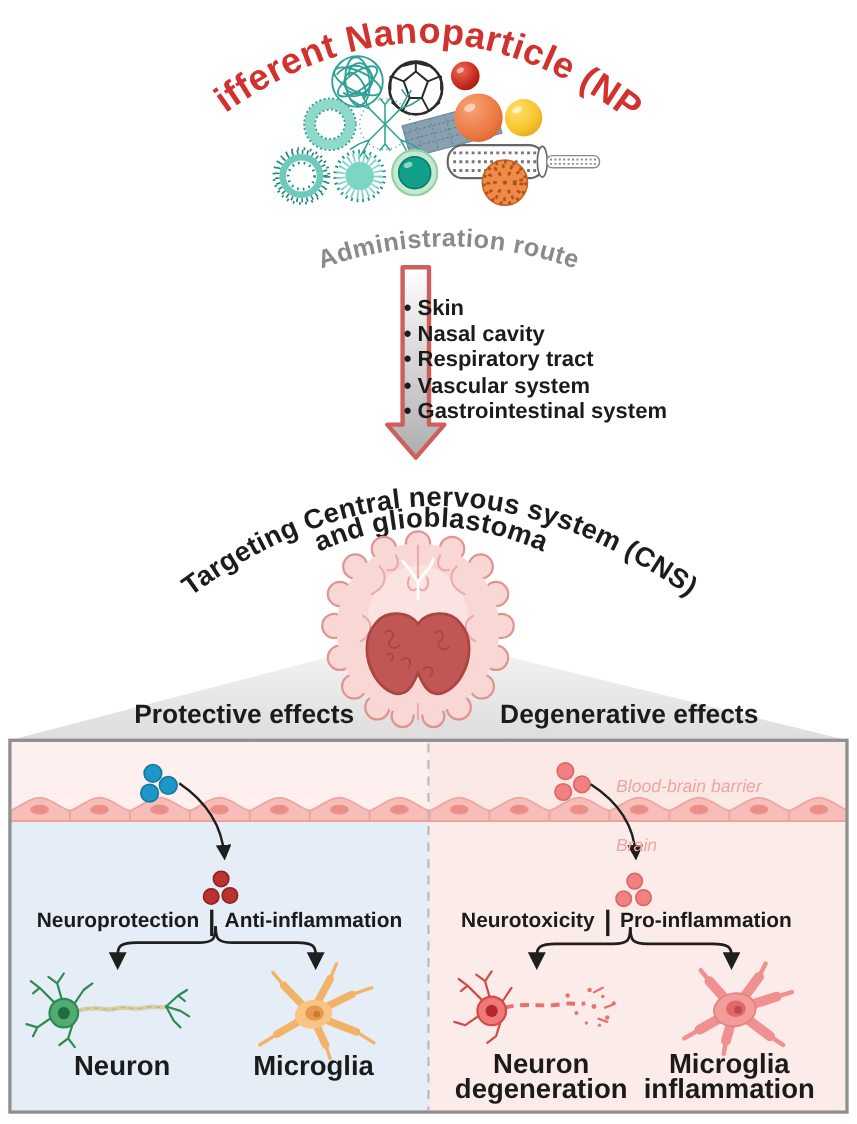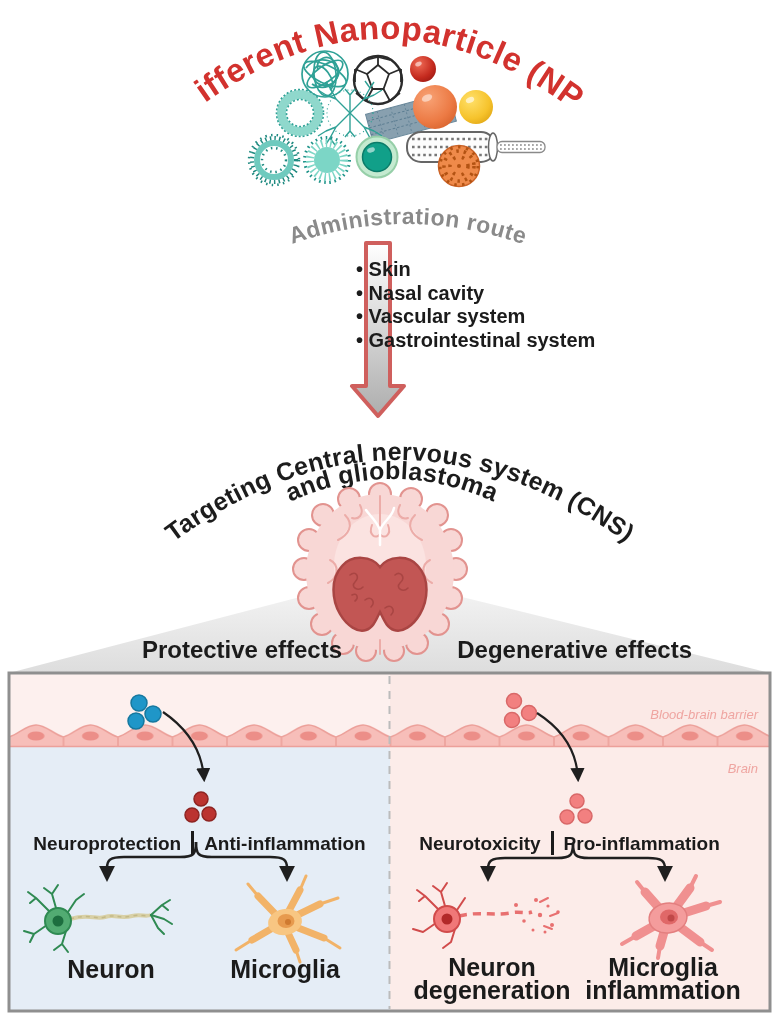--- a/index.html
+++ b/index.html
@@ -3,26 +3,26 @@
 <meta charset="utf-8">
 <style>
   html,body{margin:0;padding:0;background:#fff;}
   .fig{position:relative;width:779px;height:1022px;background:#ffffff;overflow:hidden;
        font-family:"Liberation Sans",sans-serif;-webkit-font-smoothing:antialiased;}
   .fig svg.layer{position:absolute;left:0;top:0;width:779px;height:1022px;}
   .abs{position:absolute;}
   .arc-title{font-weight:bold;font-size:33px;fill:#d2322e;text-anchor:middle;letter-spacing:.5px;}
   .arc-admin{font-weight:bold;font-size:23px;fill:#8a8a8a;text-anchor:middle;letter-spacing:.5px;}
   .arc-target{font-weight:bold;font-size:25px;fill:#1c1c1c;text-anchor:middle;letter-spacing:.3px;}
-  ul.routes{list-style:none;margin:0;padding:0;font-weight:bold;font-size:20px;color:#1b1b1b;}
+  ul.routes{list-style:none;margin:11px;padding:0;font-weight:bold;font-size:20px;color:#1b1b1b;}
   ul.routes li{line-height:23.5px;white-space:nowrap;}
   ul.routes li::before{content:"• ";}
-  .hdr{font-weight:bold;font-size:24px;color:#1b1b1b;text-align:right;white-space:nowrap;}
-  .pinklbl{font-style:italic;font-size:13px;color:#efa5a1;text-align:right;white-space:nowrap;}
-  .effects{display:flex;align-items:flex-end;justify-content:center;gap:10px;height:28px;
+  .hdr{font-weight:bold;font-size:24px;color:#1b1b1b;text-align:center;white-space:nowrap;}
+  .pinklbl{font-style:italic;font-size:16px;color:#efa5a1;text-align:left;white-space:nowrap;}
+  .effects{display:flex;align-items:flex-start;justify-content:center;gap:10px;height:28px;
            font-weight:bold;font-size:19px;color:#1b1b1b;white-space:nowrap;}
   .sep{width:3px;height:24px;background:#1b1b1b;}
   .celllbl{font-weight:bold;font-size:25px;color:#1b1b1b;text-align:center;line-height:23px;white-space:nowrap;}
 </style>
 </head>
 <body>
 
 <div class="fig">
 
 <svg class="layer" viewBox="0 0 779 1022">
@@ -343,20 +343,21 @@
     </g>
     <ellipse cx="668" cy="918" rx="19" ry="15" fill="#f49c9c" stroke="#e37f7f" stroke-width="1.5" transform="rotate(-8 668 918)"></ellipse>
     <ellipse cx="669" cy="917" rx="9" ry="7.5" fill="#e06868"></ellipse>
     <circle cx="671" cy="918" r="3.5" fill="#c04848"></circle>
   </g>
 </svg>
 
 <ul class="routes abs" style="left:356px;top:258px;">
   <li>Skin</li>
   <li>Nasal cavity</li>
+  <li>Respiratory tract</li>
   <li>Vascular system</li>
   <li>Gastrointestinal system</li>
 </ul>
 
 <div class="hdr abs" style="left:102px;top:636px;width:240px;">Protective effects</div>
 <div class="hdr abs" style="left:452px;top:636px;width:240px;">Degenerative effects</div>
 
 <div class="pinklbl abs" style="left:560px;top:707px;width:198px;">Blood-brain barrier</div>
 <div class="pinklbl abs" style="left:560px;top:761px;width:198px;">Brain</div>
 

